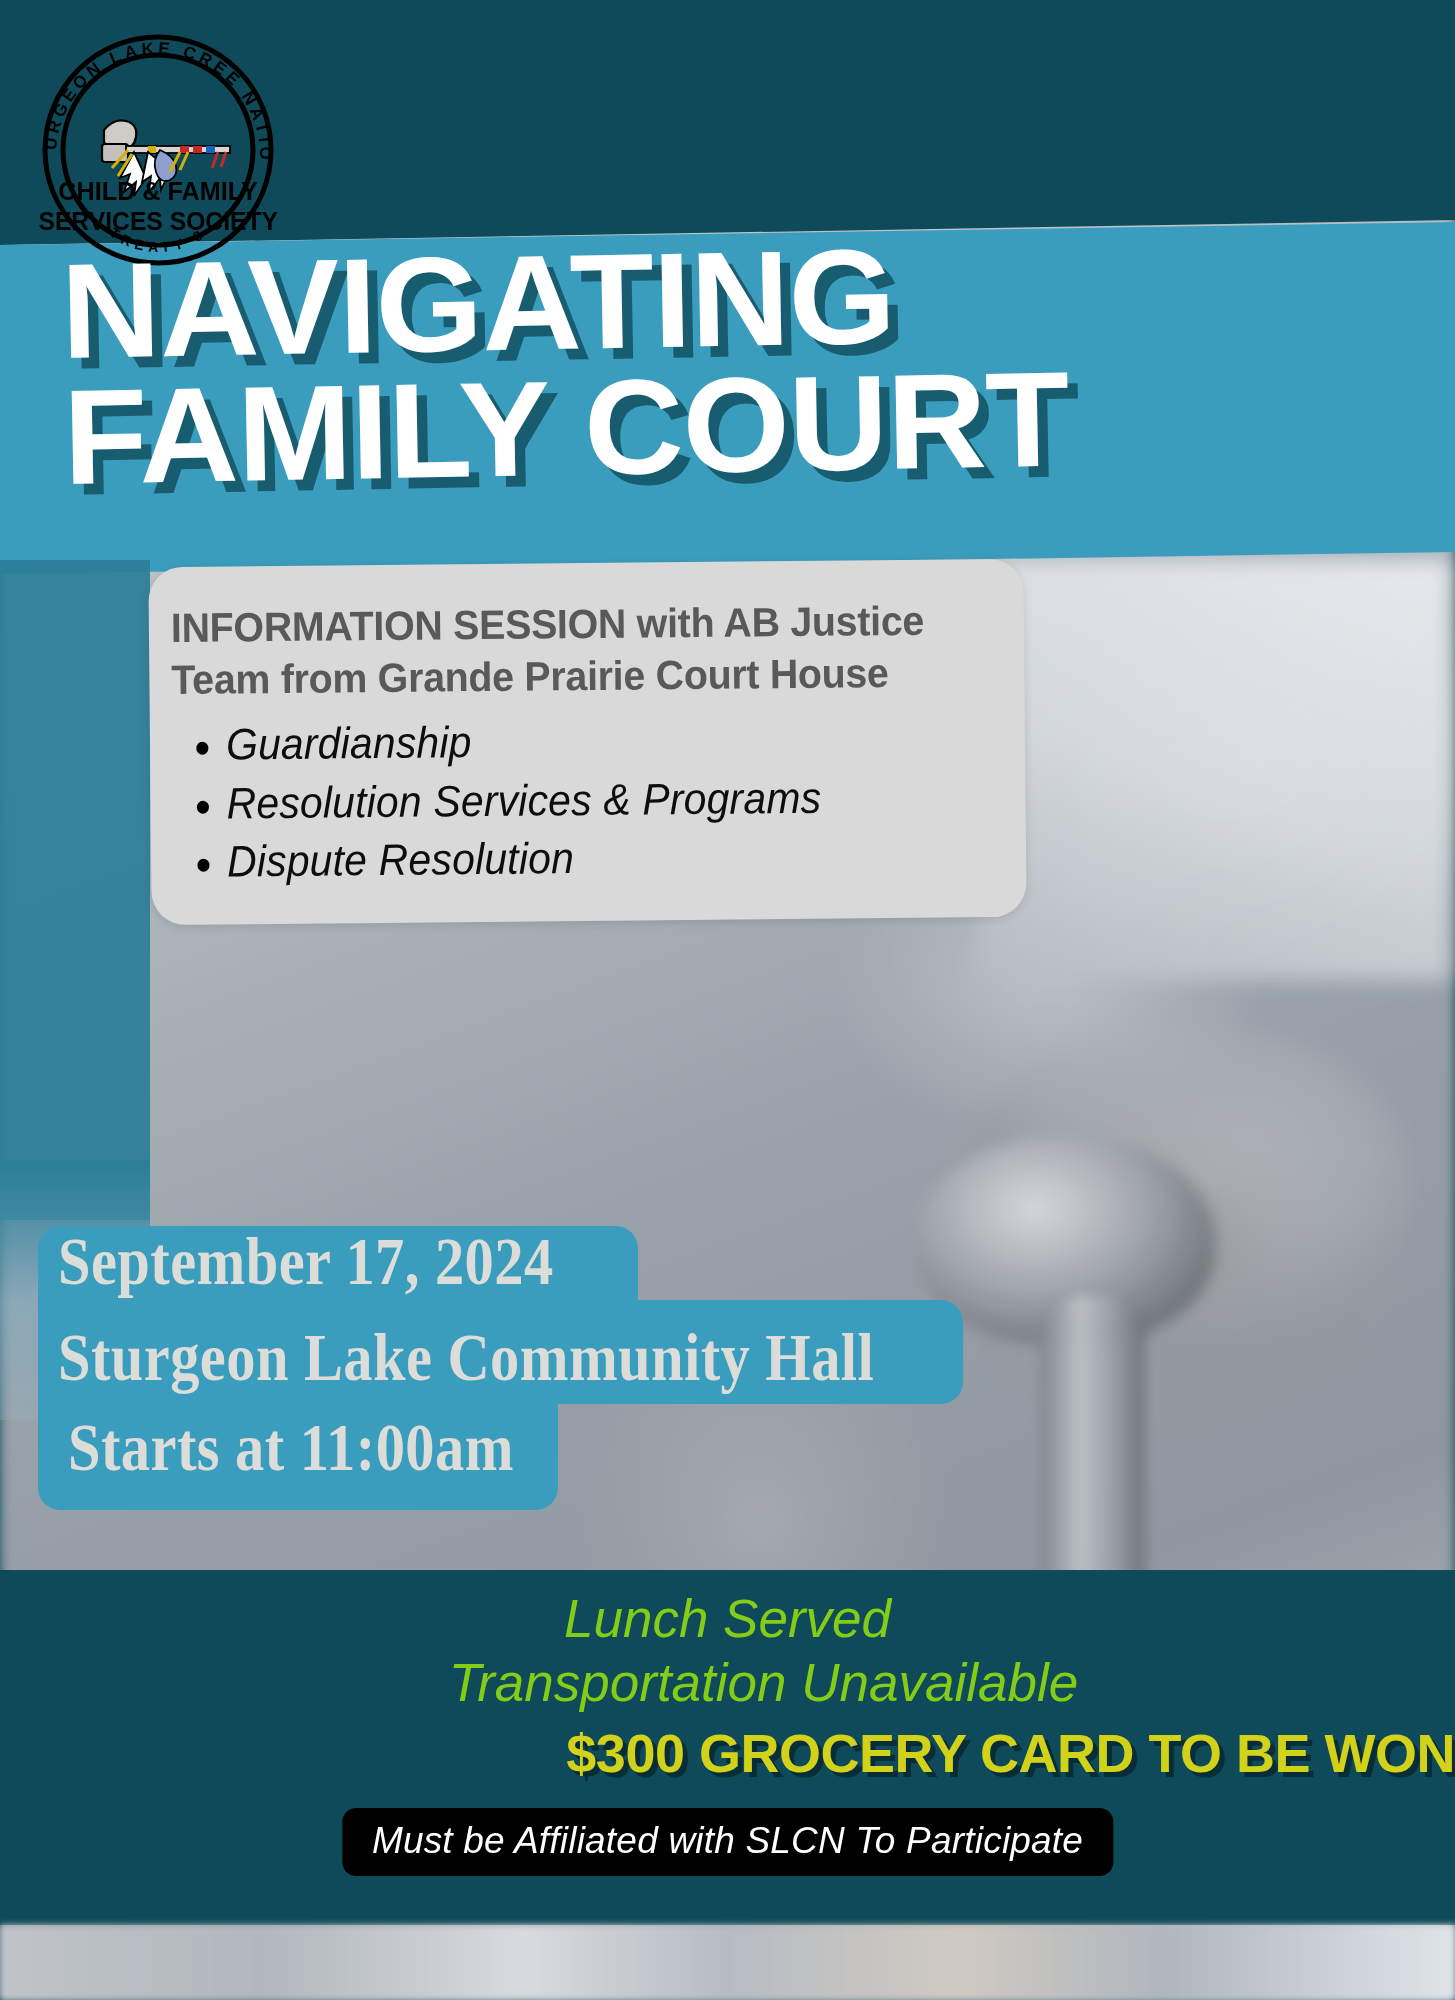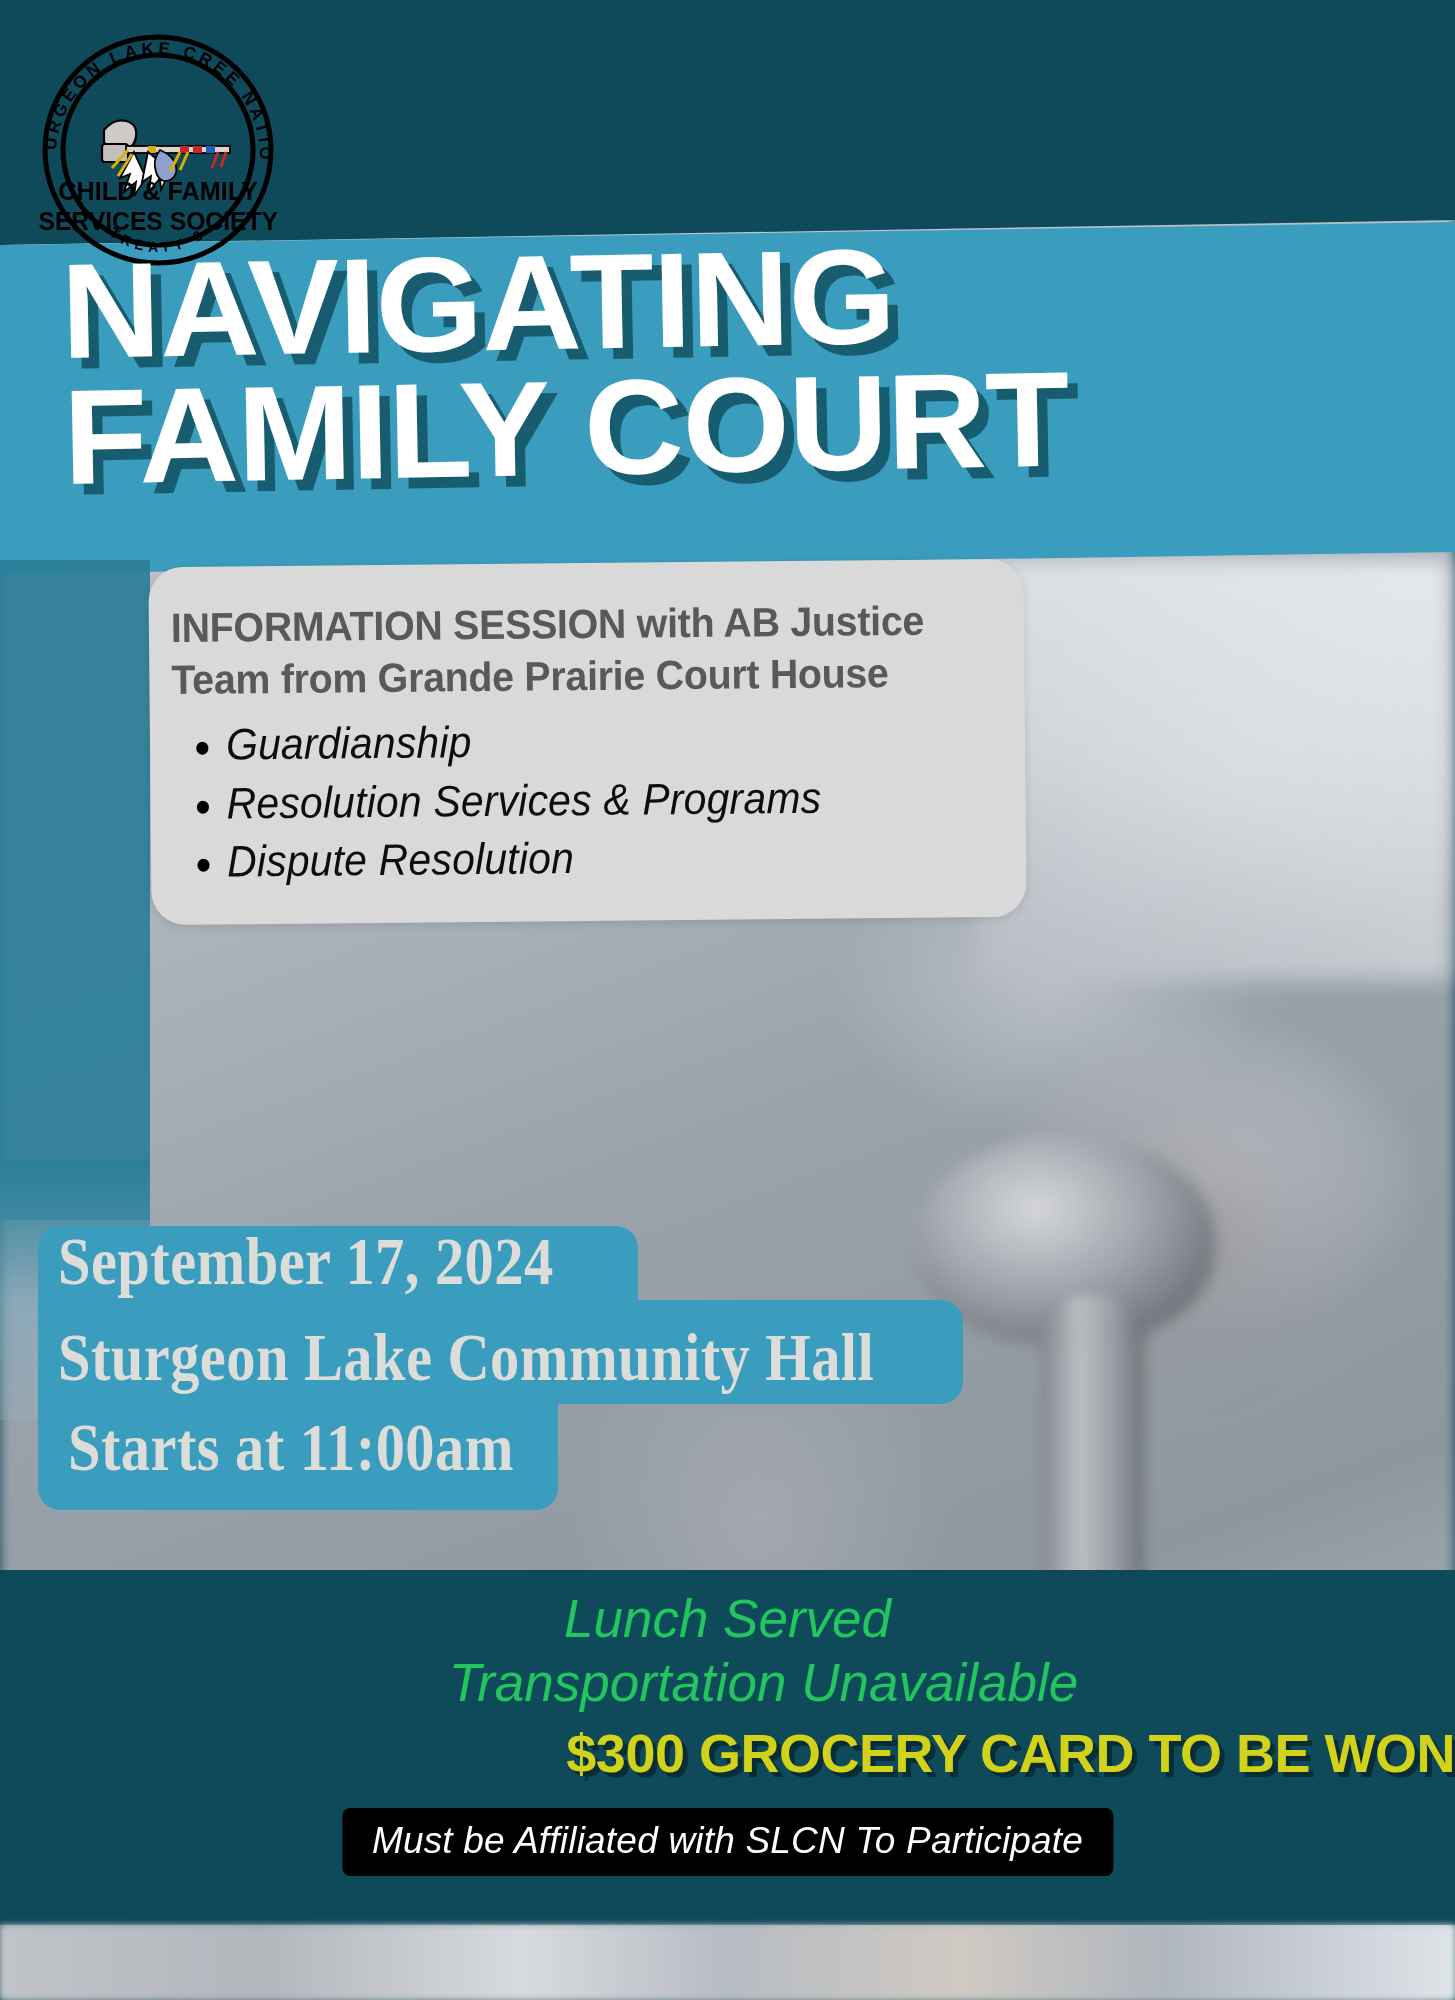--- a/index.html
+++ b/index.html
@@ -178,21 +178,21 @@
   .dt3{ left:68px; top:1408px; font-size:68px; }
 
   
   .foot-line{
     position:absolute;
     width:1455px;
     text-align:center;
     font-family:"Liberation Sans", sans-serif;
     font-style:italic;
     font-weight:400;
-    color:#22c55e;
+    color:#84cc16;
     white-space:nowrap;
   }
   .fl1{ top:1588px; font-size:53px; }
   .fl2{ top:1652px; font-size:53px;margin-left:36px; }
 
   .prize{
     position:absolute;
     width:1455px;
     text-align:right;
     top:1722px;
@@ -204,21 +204,21 @@
     white-space:nowrap;
     text-shadow:5px 5px 0 rgba(8,40,48,.85);
   }
 
   .disclaimer-bar{
     position:absolute;
     left:50%;
     transform:translateX(-50%);
     top:1808px;
     background:#000000;
-    border-radius:8px;
+    border-radius:14px;
     padding:12px 30px 14px 30px;
   }
   .disclaimer-text{
     font-family:"Liberation Sans", sans-serif;
     font-style:italic;
     font-weight:400;
     font-size:37px;
     color:#ffffff;
     white-space:nowrap;
     letter-spacing:.2px;

